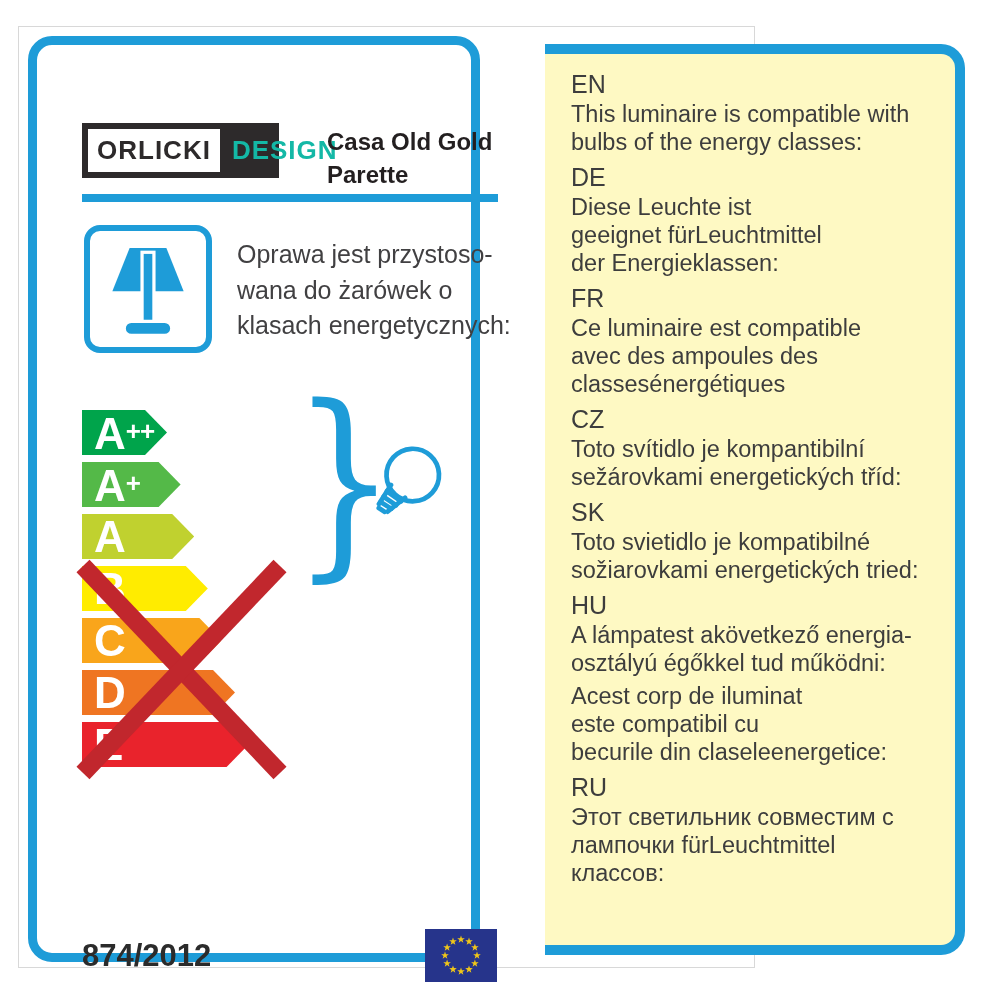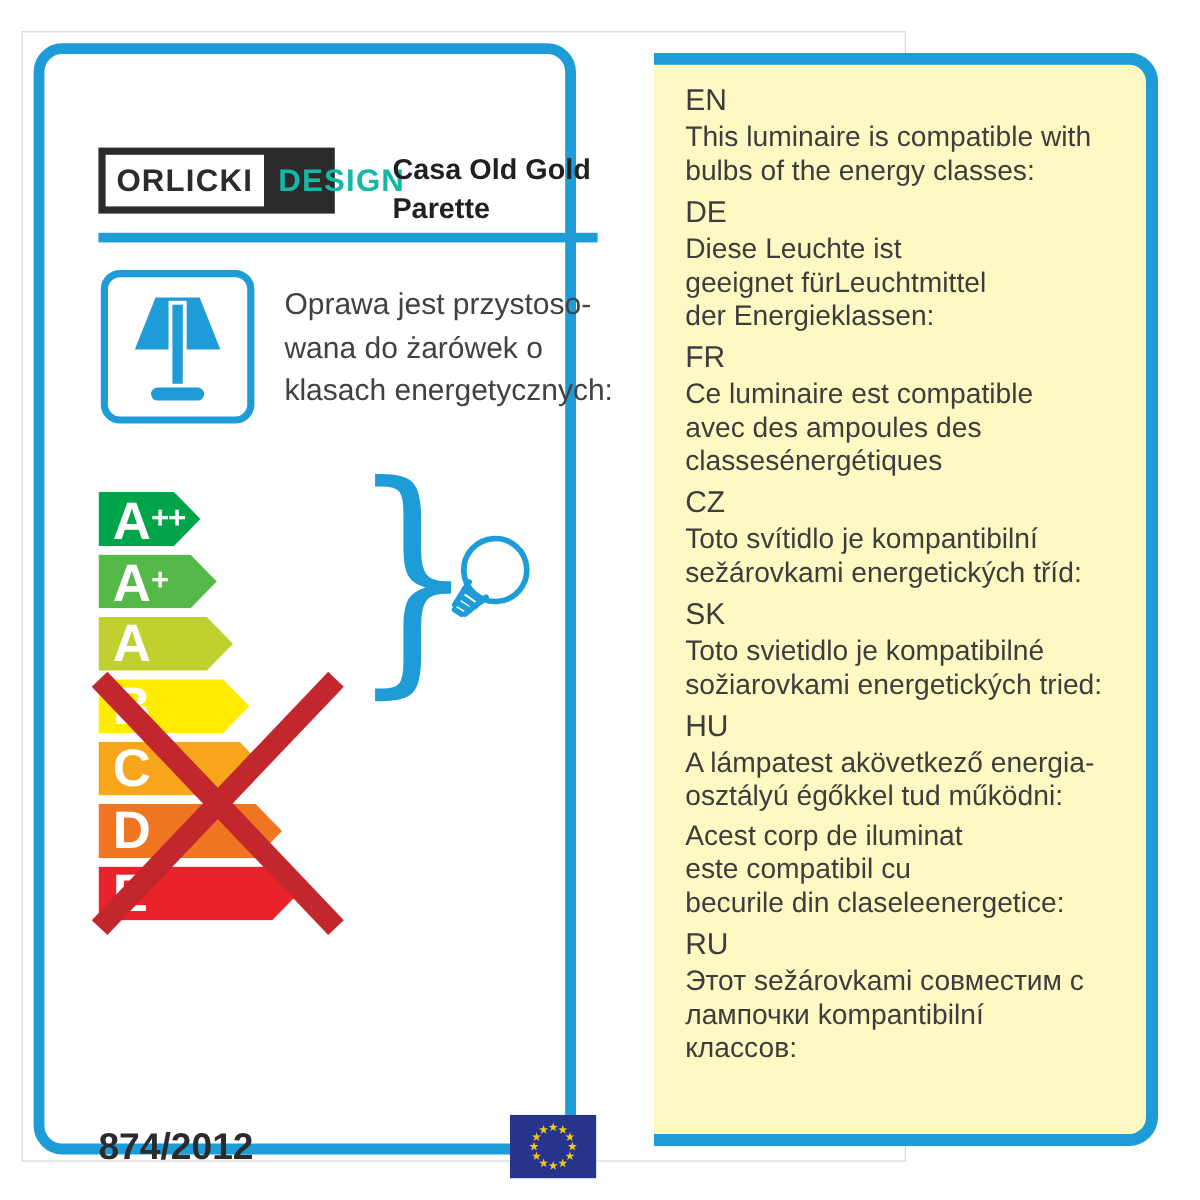--- a/index.html
+++ b/index.html
@@ -182,20 +182,20 @@
           <div class="lang-line">A lámpatest akövetkező energia-</div>
           <div class="lang-line">osztályú égőkkel tud működni:</div>
         </div>
         <div class="lang-section">
           <div class="lang-line">Acest corp de iluminat</div>
           <div class="lang-line">este compatibil cu</div>
           <div class="lang-line">becurile din claseleenergetice:</div>
         </div>
         <div class="lang-section">
           <div class="lang-code">RU</div>
-          <div class="lang-line">Этот sežárovkami совместим с</div>
-          <div class="lang-line">лампочки kompantibilní</div>
+          <div class="lang-line">Этот светильник совместим с</div>
+          <div class="lang-line">лампочки fürLeuchtmittel</div>
           <div class="lang-line">классов:</div>
         </div>
       </div>
   </div>
 
 </div>
 
 </body></html>

